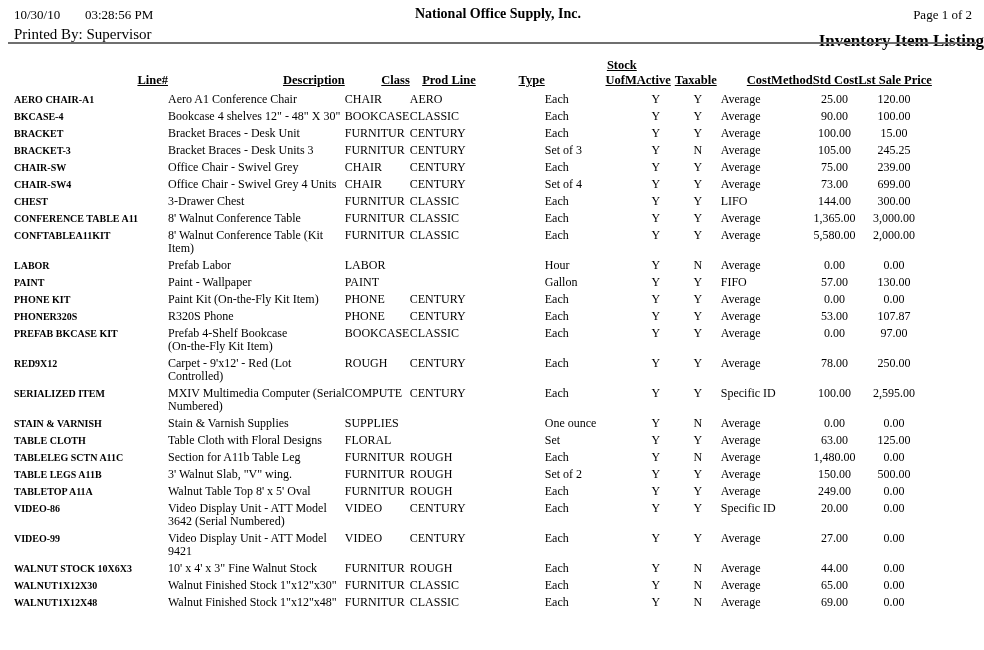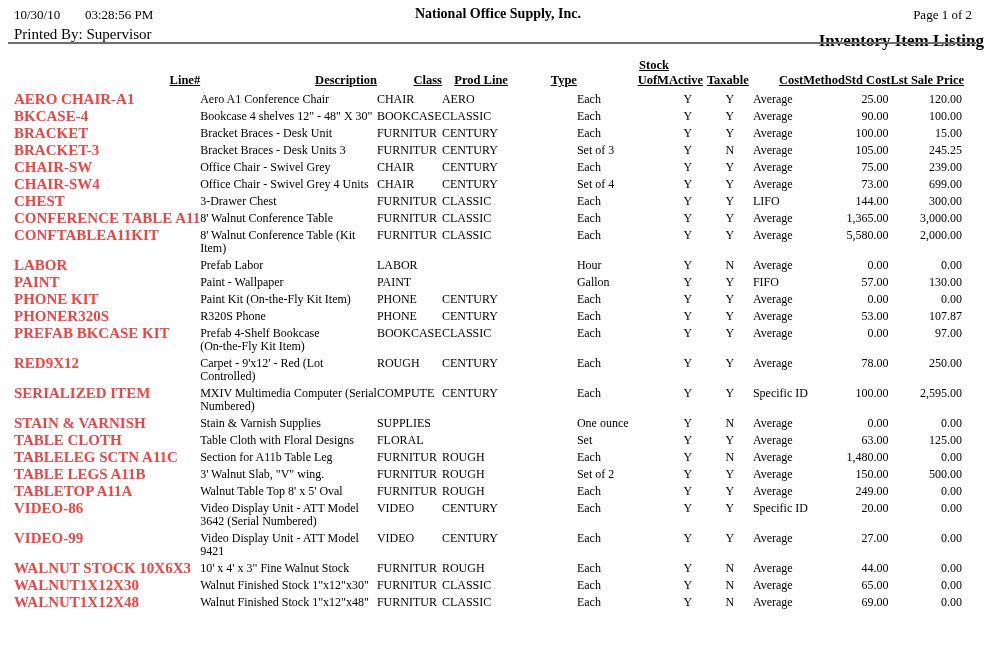--- a/index.html
+++ b/index.html
@@ -27,22 +27,22 @@
     font-size:12.5px;font-weight:bold;text-align:right;vertical-align:bottom;
     padding:0 0 3px 0;white-space:nowrap;
   }
   th span{text-decoration:underline;display:inline-block;}
   th.two-line span{display:block;line-height:15px;}
   th.num{text-align:center;} th.ctr{text-align:left;}
   td{
     font-size:12px;line-height:13px;vertical-align:top;
     padding:2px 0 2px 0;white-space:pre;
   }
-  td.item{font-weight:bold;color:#ef4444;font-size:15px;}
-  td.num{text-align:right;padding-right:2px;margin-top:42px;}
+  td.item{font-weight:bold;color:#000000;font-size:10px;}
+  td.num{text-align:center;padding-right:2px;margin-top:42px;}
   td.ctr{text-align:center;}
 </style>
 </head>
 <body>
 
 <div class="hdr-left">10/30/10</div>
 <div class="hdr-time">03:28:56 PM</div>
 <div class="hdr-company">National Office Supply, Inc.</div>
 <div class="hdr-page">Page 1 of  2</div>
 <div class="hdr-printedby">Printed By: Supervisor</div>

